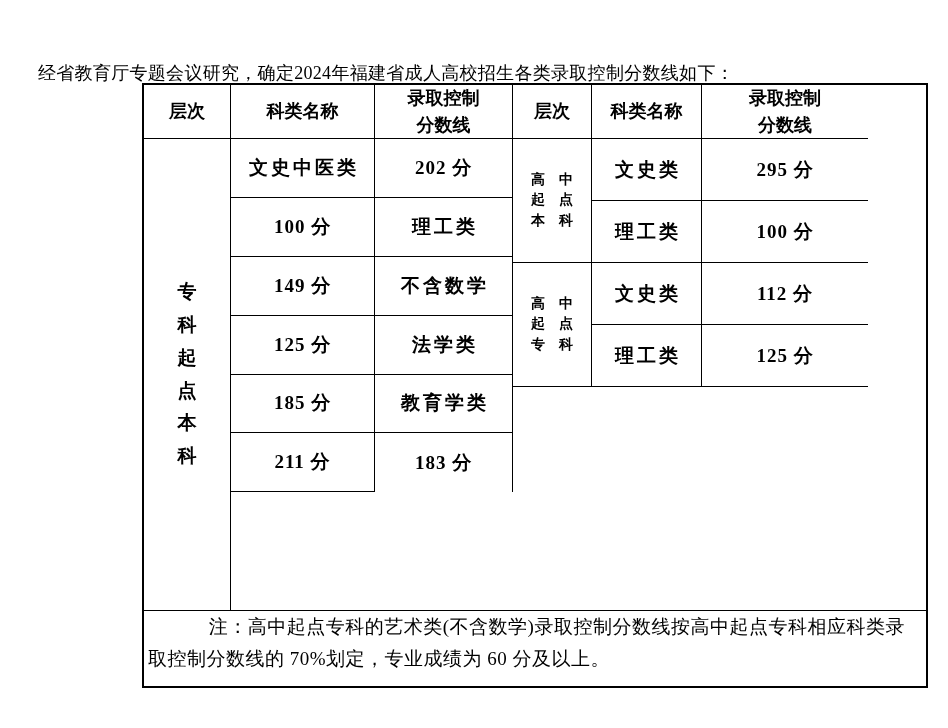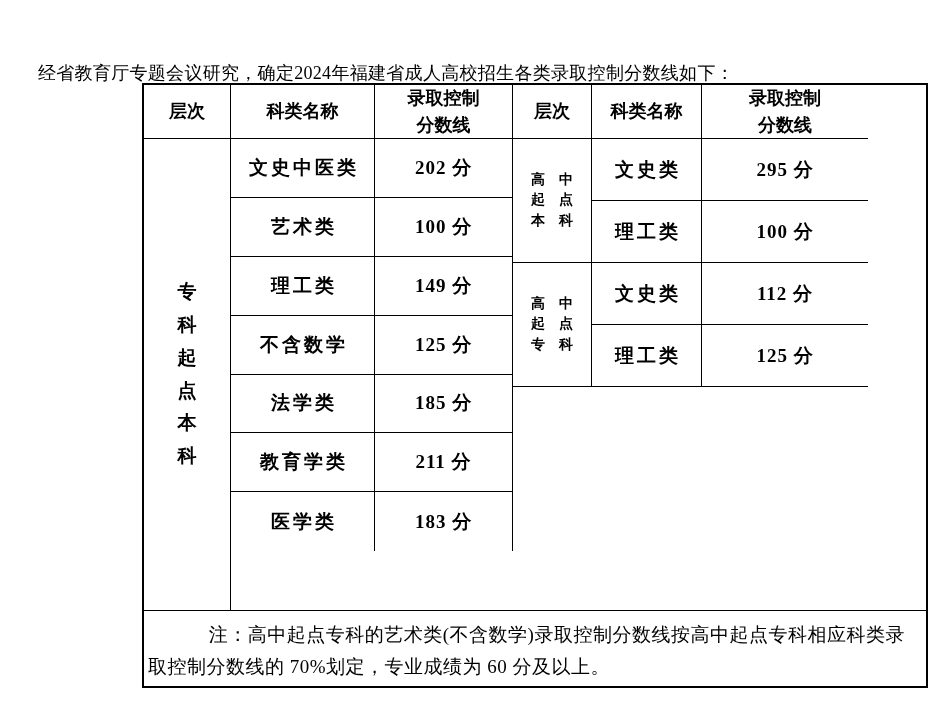--- a/index.html
+++ b/index.html
@@ -79,21 +79,21 @@
   }
   .lv-left { grid-column: 1; grid-row: 2 / 10; }
   .r-sec1 { grid-column: 1; grid-row: 2 / 4; }
   .r-sec2 { grid-column: 1; grid-row: 4 / 6; }
   .r-empty { grid-column: 1 / 4; grid-row: 6 / 7; }
   .note {
     flex: 1;
     border-top: 1.5px solid #000000;
     font-size: 19px;
     line-height: 32px;
-    padding: 8px 10px 0 4px;
+    padding: 0 10px 0 4px;
     text-indent: 3.2em;
     letter-spacing: 0.5px;
   }
 </style>
 </head>
 <body>
 
 <div class="page">
 
   <p class="intro">经省教育厅专题会议研究，确定2024年福建省成人高校招生各类录取控制分数线如下：</p>
@@ -110,37 +110,35 @@
         <div class="cell level-v lv-left no-bb">专
 科
 起
 点
 本
 科</div>
 
         <div class="cell body-cell cat">文史中医类</div>
         <div class="cell body-cell score">202 分</div>
 
-        <div class="cell body-cell cat">艺术类</div>
         <div class="cell body-cell score">100 分</div>
 
         <div class="cell body-cell cat">理工类</div>
         <div class="cell body-cell score">149 分</div>
 
         <div class="cell body-cell cat">不含数学</div>
         <div class="cell body-cell score">125 分</div>
 
         <div class="cell body-cell cat">法学类</div>
         <div class="cell body-cell score">185 分</div>
 
         <div class="cell body-cell cat">教育学类</div>
 
         <div class="cell body-cell score">211 分</div>
 
-        <div class="cell body-cell cat no-bb">医学类</div>
         <div class="cell body-cell score no-bb">183 分</div>
       </div>
 
       <div class="grid-right">
         <div class="cell th">层次</div>
         <div class="cell th">科类名称</div>
         <div class="cell th no-br">录取控制
 分数线</div>
 
         <div class="cell level-h r-sec1">高　中

